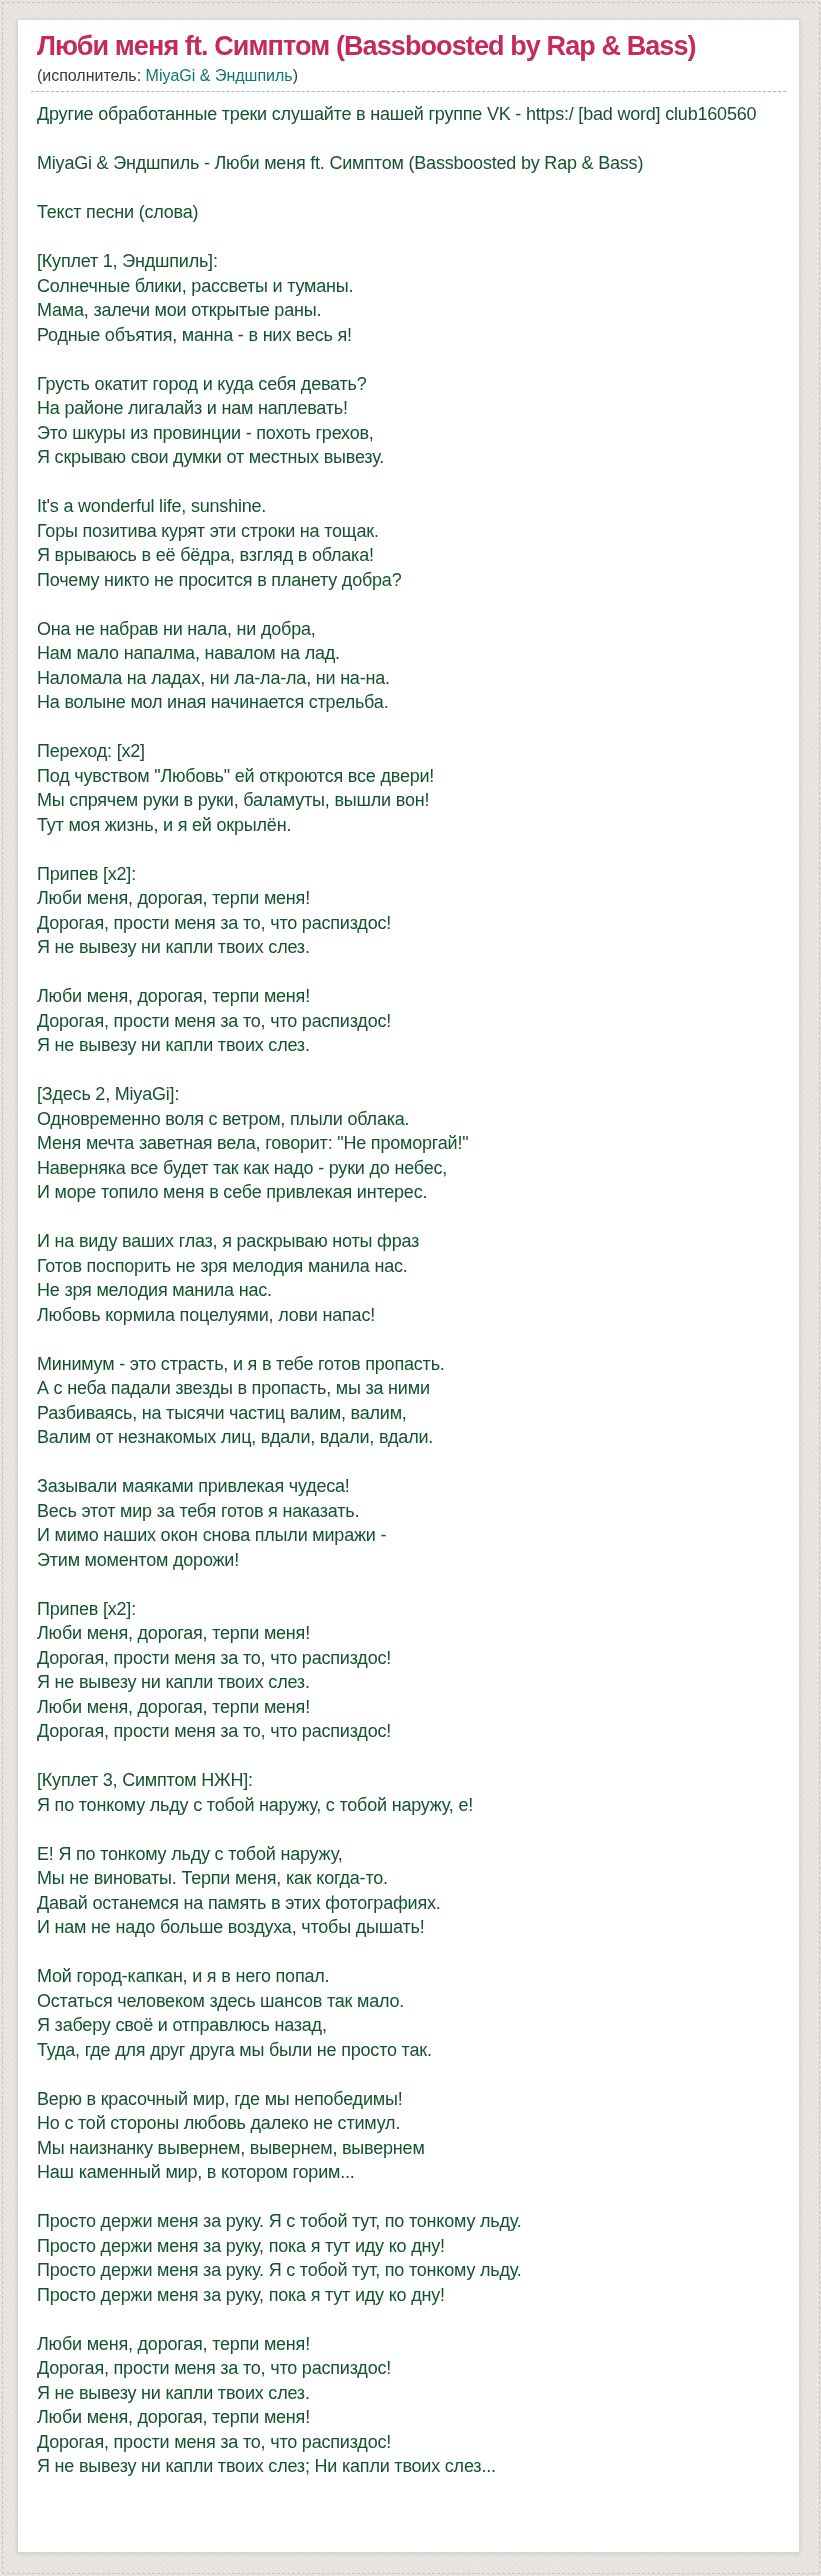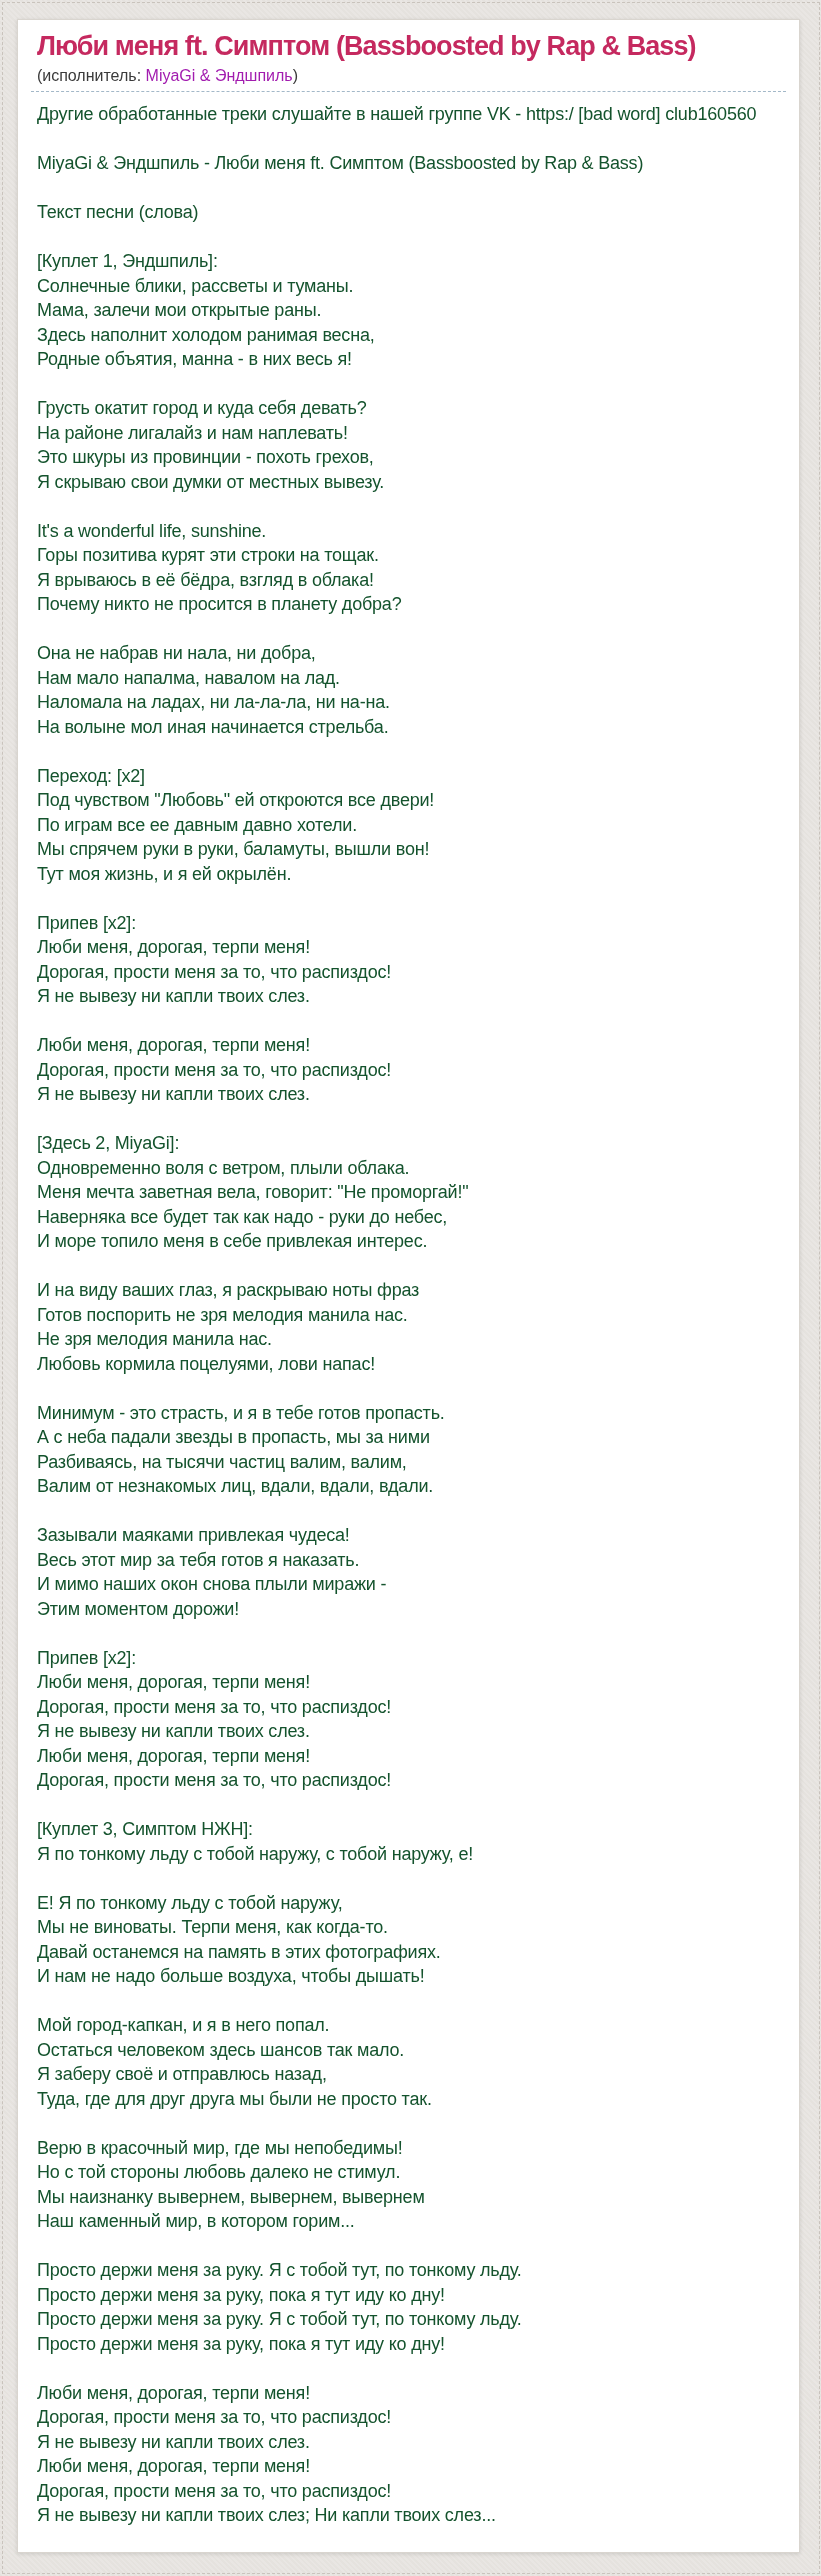--- a/index.html
+++ b/index.html
@@ -46,21 +46,21 @@
     letter-spacing: -0.9px;
     color: #c5295f;
     white-space: nowrap;
   }
   .artist-line {
     font-size: 16px;
     color: #3a3a3a;
     white-space: nowrap;
   }
   .artist-link {
-    color: #a21caf;
+    color: #0f766e;
     text-decoration: none;
     cursor: pointer;
   }
   .lyrics {
     padding: 10.4px 0 0 19px;
     font-size: 18px;
     line-height: 24.5px;
     letter-spacing: -0.2px;
     color: #14532d;
     white-space: nowrap;
@@ -83,41 +83,39 @@
   <div class="lyrics" id="lyrics-container">
       <div class="lyric-line">Другие обработанные треки слушайте в нашей группе VK - https:/ [bad word] club160560</div>
       <div class="lyric-line">&nbsp;</div>
       <div class="lyric-line">MiyaGi &amp; Эндшпиль - Люби меня ft. Симптом (Bassboosted by Rap &amp; Bass)</div>
       <div class="lyric-line">&nbsp;</div>
       <div class="lyric-line">Текст песни (слова)</div>
       <div class="lyric-line">&nbsp;</div>
       <div class="lyric-line">[Куплет 1, Эндшпиль]:</div>
       <div class="lyric-line">Солнечные блики, рассветы и туманы.</div>
       <div class="lyric-line">Мама, залечи мои открытые раны.</div>
-      <div class="lyric-line">Здесь наполнит холодом ранимая весна,</div>
       <div class="lyric-line">Родные объятия, манна - в них весь я!</div>
       <div class="lyric-line">&nbsp;</div>
       <div class="lyric-line">Грусть окатит город и куда себя девать?</div>
       <div class="lyric-line">На районе лигалайз и нам наплевать!</div>
       <div class="lyric-line">Это шкуры из провинции - похоть грехов,</div>
       <div class="lyric-line">Я скрываю свои думки от местных вывезу.</div>
       <div class="lyric-line">&nbsp;</div>
       <div class="lyric-line">It's a wonderful life, sunshine.</div>
       <div class="lyric-line">Горы позитива курят эти строки на тощак.</div>
       <div class="lyric-line">Я врываюсь в её бёдра, взгляд в облака!</div>
       <div class="lyric-line">Почему никто не просится в планету добра?</div>
       <div class="lyric-line">&nbsp;</div>
       <div class="lyric-line">Она не набрав ни нала, ни добра,</div>
       <div class="lyric-line">Нам мало напалма, навалом на лад.</div>
       <div class="lyric-line">Наломала на ладах, ни ла-ла-ла, ни на-на.</div>
       <div class="lyric-line">На волыне мол иная начинается стрельба.</div>
       <div class="lyric-line">&nbsp;</div>
       <div class="lyric-line">Переход: [x2]</div>
       <div class="lyric-line">Под чувством "Любовь" ей откроются все двери!</div>
-      <div class="lyric-line">По играм все ее давным давно хотели.</div>
       <div class="lyric-line">Мы спрячем руки в руки, баламуты, вышли вон!</div>
       <div class="lyric-line">Тут моя жизнь, и я ей окрылён.</div>
       <div class="lyric-line">&nbsp;</div>
       <div class="lyric-line">Припев [x2]:</div>
       <div class="lyric-line">Люби меня, дорогая, терпи меня!</div>
       <div class="lyric-line">Дорогая, прости меня за то, что распиздос!</div>
       <div class="lyric-line">Я не вывезу ни капли твоих слез.</div>
       <div class="lyric-line">&nbsp;</div>
       <div class="lyric-line">Люби меня, дорогая, терпи меня!</div>
       <div class="lyric-line">Дорогая, прости меня за то, что распиздос!</div>

